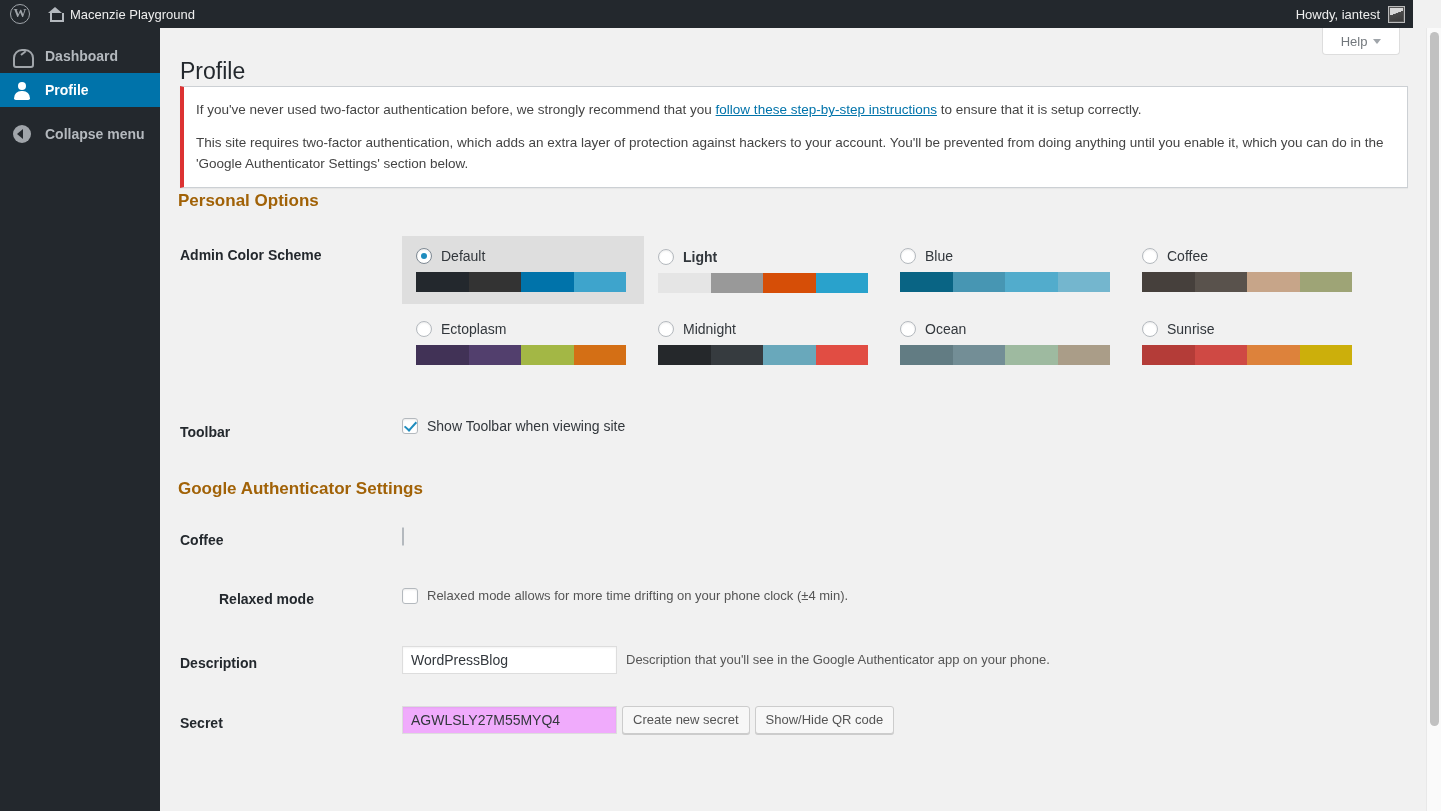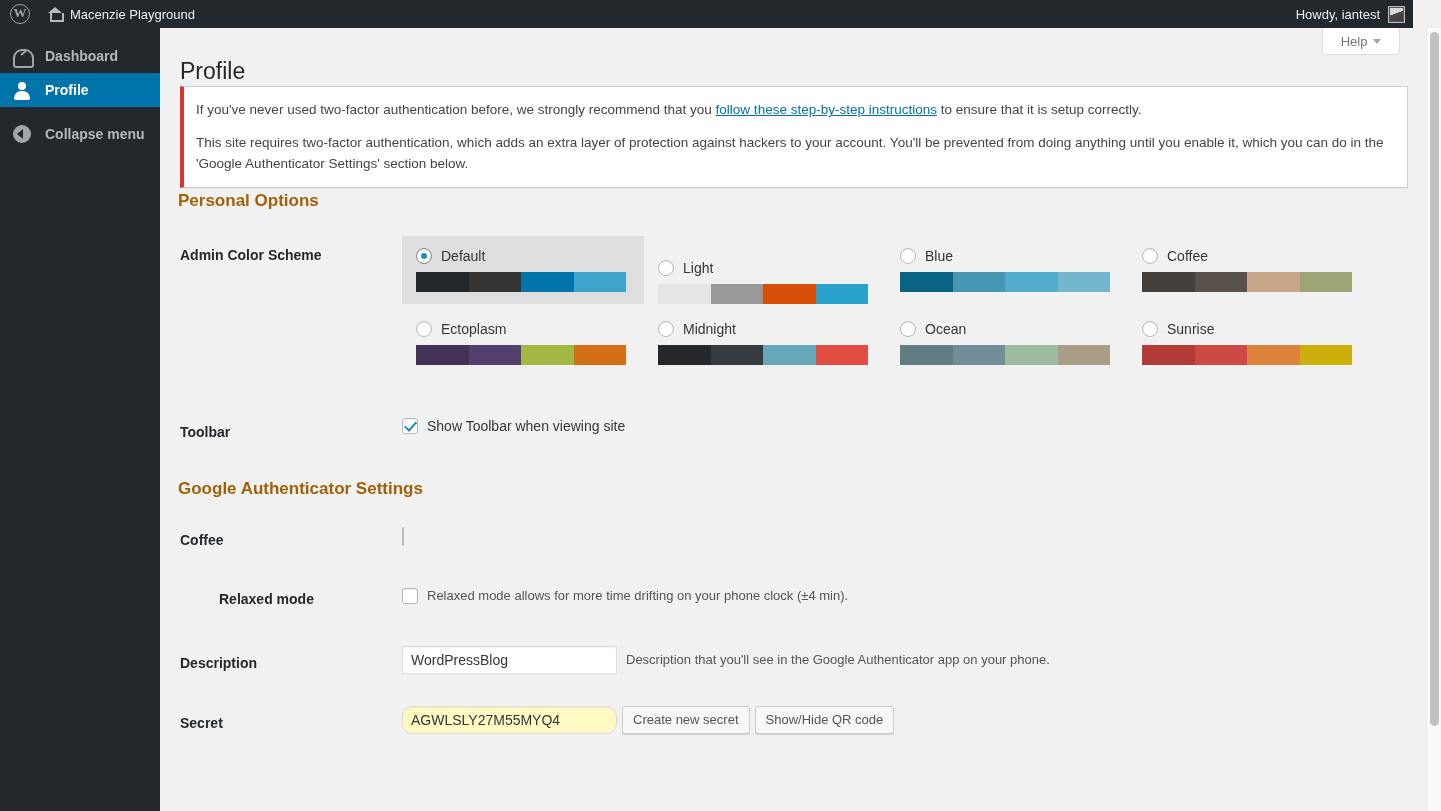--- a/index.html
+++ b/index.html
@@ -371,23 +371,22 @@
     font-family: "Liberation Sans", sans-serif;
     border: 1px solid #ddd;
     border-radius: 0;
     background: #fff;
     color: #32373c;
     box-shadow: 0 1px 2px rgba(0,0,0,.05) inset;
     outline: none;
     vertical-align: middle;
   }
   input.txt.readonly {
-    background: #fef9c3;
+    background: #f0abfc;
     color: #32373c;
-    border-radius: 10px;
   }
   .btn {
     display: inline-block;
     height: 28px;
     line-height: 26px;
     padding: 0 10px;
     font-size: 13px;
     font-family: "Liberation Sans", sans-serif;
     color: #555;
     background: #f7f7f7;
@@ -477,21 +476,21 @@
               <span class="co-label">Default</span>
             </div>
             <div class="palette">
               <span style="background:#23282d"></span>
               <span style="background:#333333"></span>
               <span style="background:#0073aa"></span>
               <span style="background:#3ea4cc"></span>
             </div>
           </div>
 
-          <div class="color-option" style="left:242px; top:12px;">
+          <div class="color-option" style="left:242px; top:1px;font-weight:bold;">
             <div class="co-head">
               <span class="radio"></span>
               <span class="co-label">Light</span>
             </div>
             <div class="palette">
               <span style="background:#e5e5e5"></span>
               <span style="background:#999999"></span>
               <span style="background:#d64e07"></span>
               <span style="background:#29a2cc"></span>
             </div>

